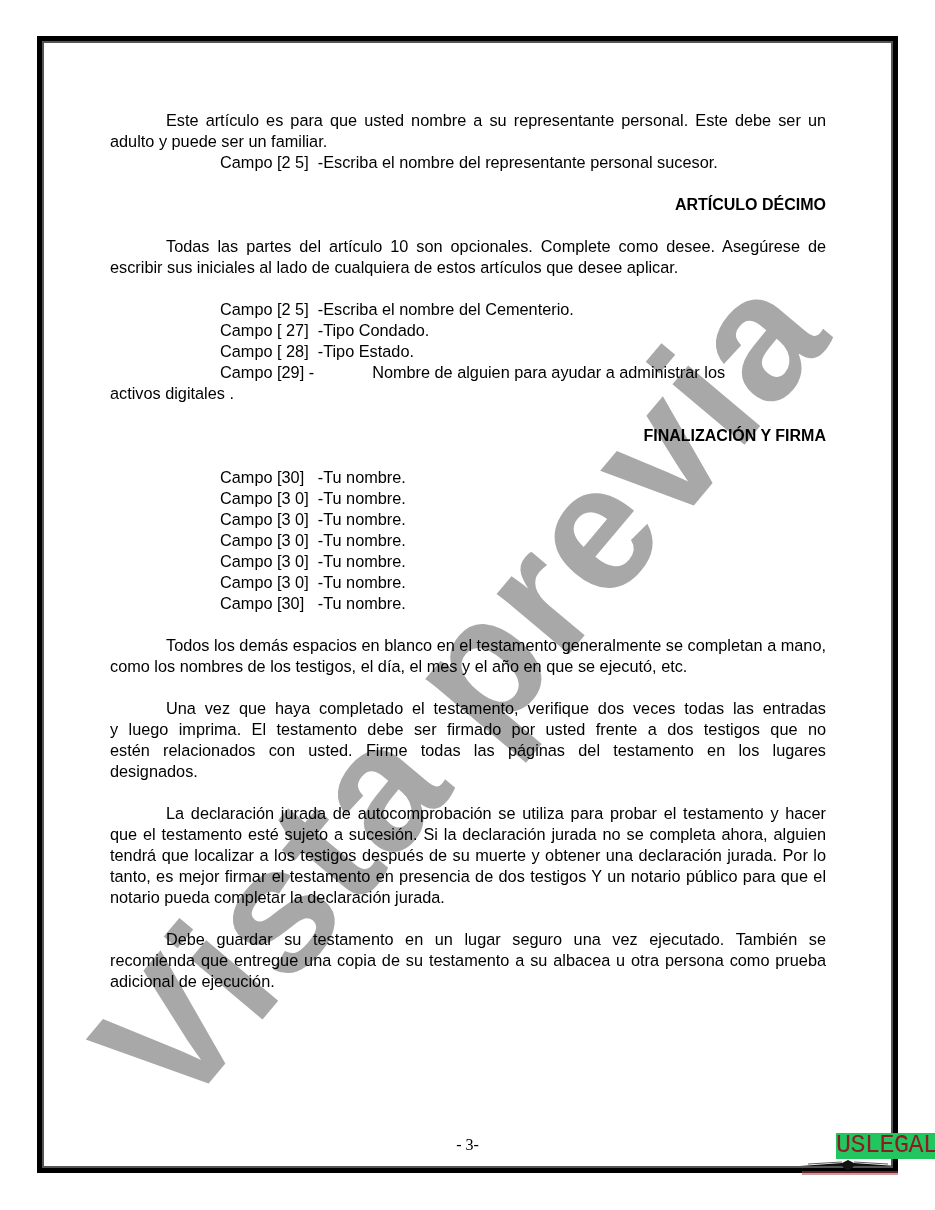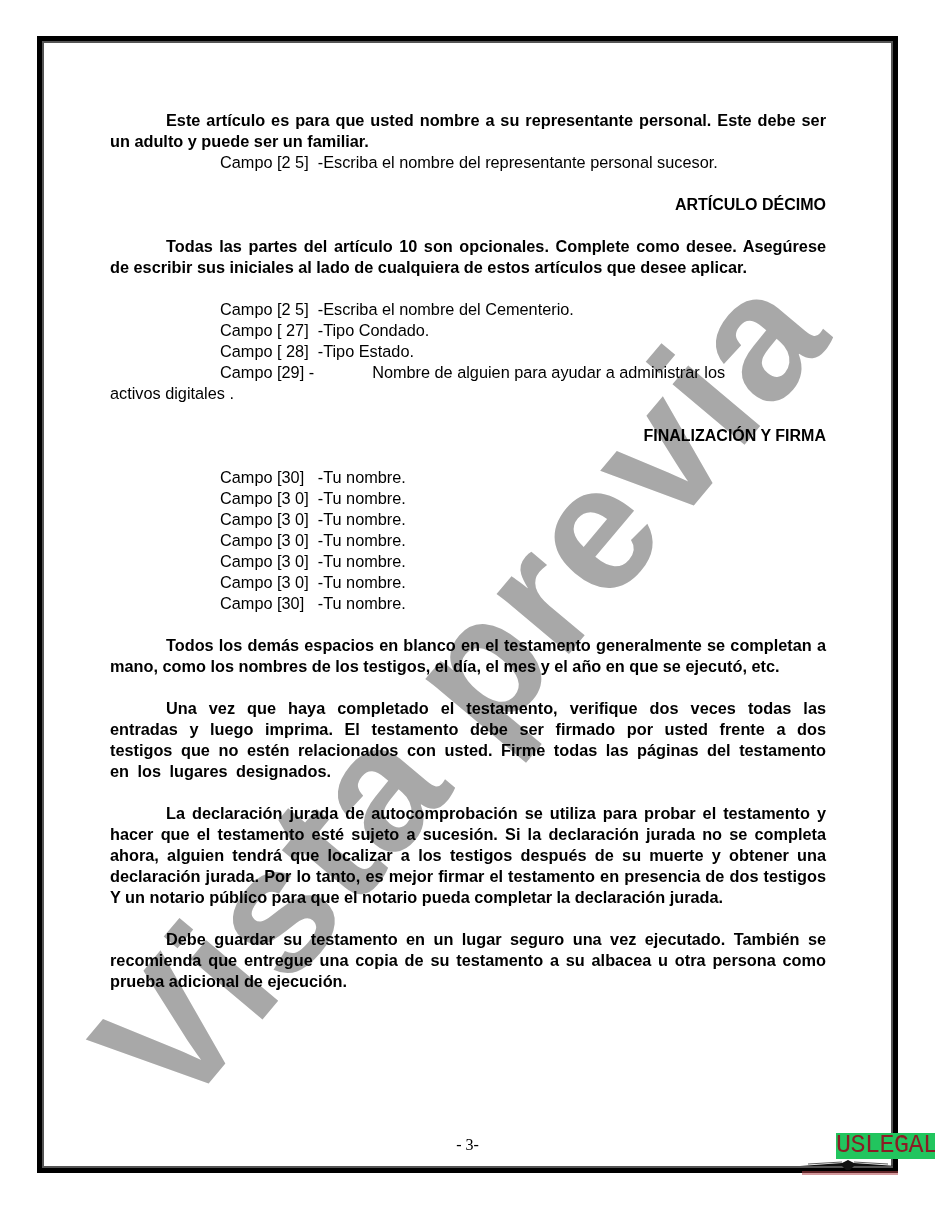--- a/index.html
+++ b/index.html
@@ -10,21 +10,21 @@
   .frame-inner { position:absolute; left:42px; top:41px; width:851px; height:1127px;
                  border:2px solid #555; box-sizing:border-box; }
   .watermark { position:absolute; left:-70px; top:600px; width:1060px; text-align:center;
                font-family:"Liberation Sans", "DejaVu Sans", sans-serif; font-weight:bold;
                font-size:178px; line-height:1; color:#a8a8a8; letter-spacing:2px;
                transform:rotate(-50deg); transform-origin:center center; white-space:nowrap;
                z-index:1; pointer-events:none; }
   .content { position:absolute; left:110px; top:110px; width:716px; z-index:2;
              font-size:16.3px; line-height:21px; }
   .p { margin:0; text-align:justify; }
-  .indent { text-indent:56px;font-weight:bold; }
+  .indent { text-indent:56px; }
   .loose { word-spacing:4px; }
   .heading { text-align:right; font-weight:bold; margin:0; font-size:16px; }
   .field { margin:0; padding-left:110px; white-space:pre; }
   .gap { height:21px; }
   .footer-page { position:absolute; left:0; width:935px; top:1136px; text-align:center;
                  font-family:"Liberation Serif", "DejaVu Serif", serif; font-size:16px; z-index:2; }
   .logo { position:absolute; left:792px; top:1133px; width:120px; height:50px; z-index:3; }
   .logo-text { font-family:Liberation Mono, monospace; color:#8b1c24;
                font-size:25px; letter-spacing:-0.5px; line-height:26px; background:#22c55e; padding-right:2px; display:inline-block;margin-left:44px; }
   .logo-tm { position:absolute; left:106px; top:2px; font-size:6px; color:#8b1c24; font-family:"Liberation Sans", sans-serif; }

